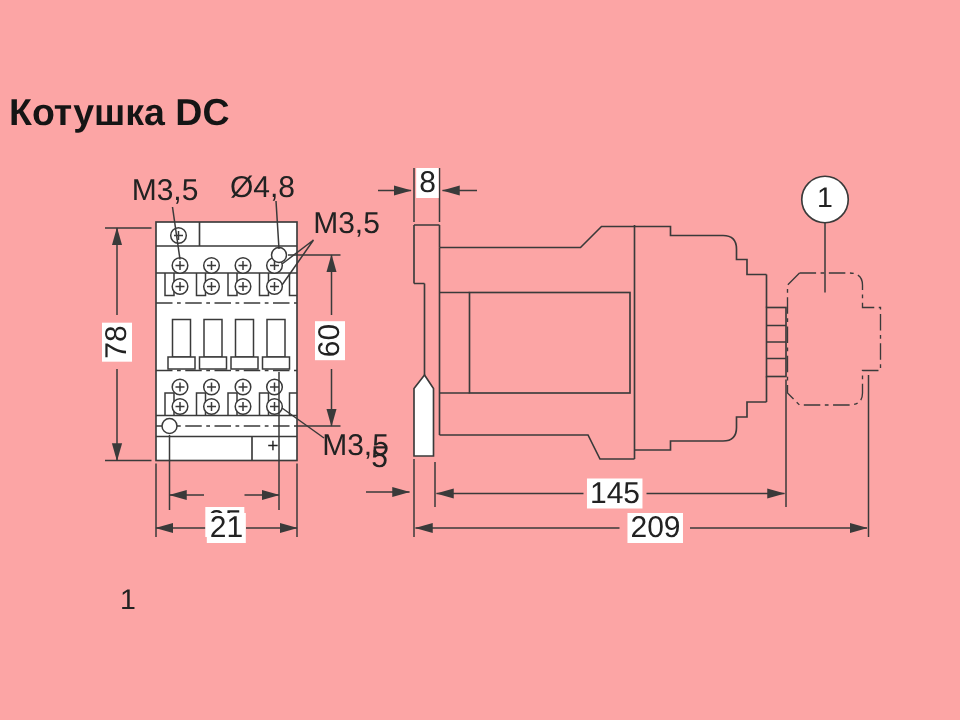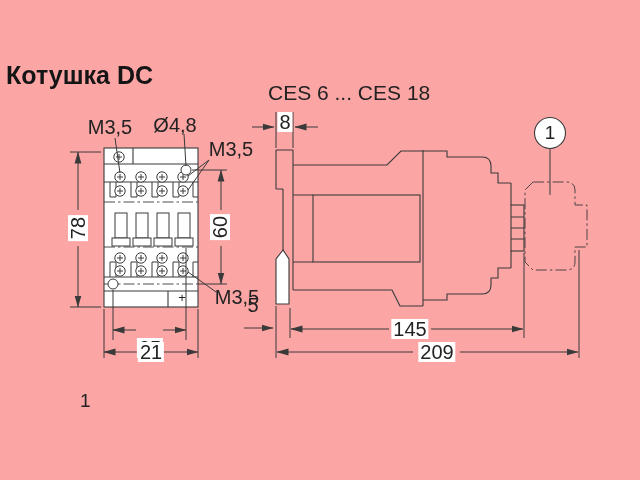--- a/index.html
+++ b/index.html
@@ -184,21 +184,20 @@
 
       <g>
         <path class="thin" d="M579,250 V358"></path>
         <line class="thin" x1="413" y1="352" x2="277" y2="352" marker-end="url(#arw)"></line>
         <line class="thin" x1="460" y1="352" x2="578" y2="352" marker-end="url(#arw)"></line>
       </g>
     </g>
   </svg>
 
   <div class="title">Котушка DC</div>
-  <div class="subtitle">CES 6 ... CES 18</div>
 
   <div class="lbl nobg" style="left:110px;top:127px;">M3,5</div>
   <div class="lbl nobg" style="left:175px;top:125px;">Ø4,8</div>
   <div class="lbl nobg" style="left:231px;top:149px;">M3,5</div>
   <div class="lbl nobg" style="left:237px;top:297px;">M3,5</div>
   <div class="lbl rot" style="left:78px;top:228px;">78</div>
   <div class="lbl rot" style="left:220px;top:227px;">60</div>
   <div class="lbl" style="left:150px;top:330px;margin-top:18px;">35</div>
   <div class="lbl" style="left:151px;top:352px;">21</div>
   <div class="plus-mark">+</div>

